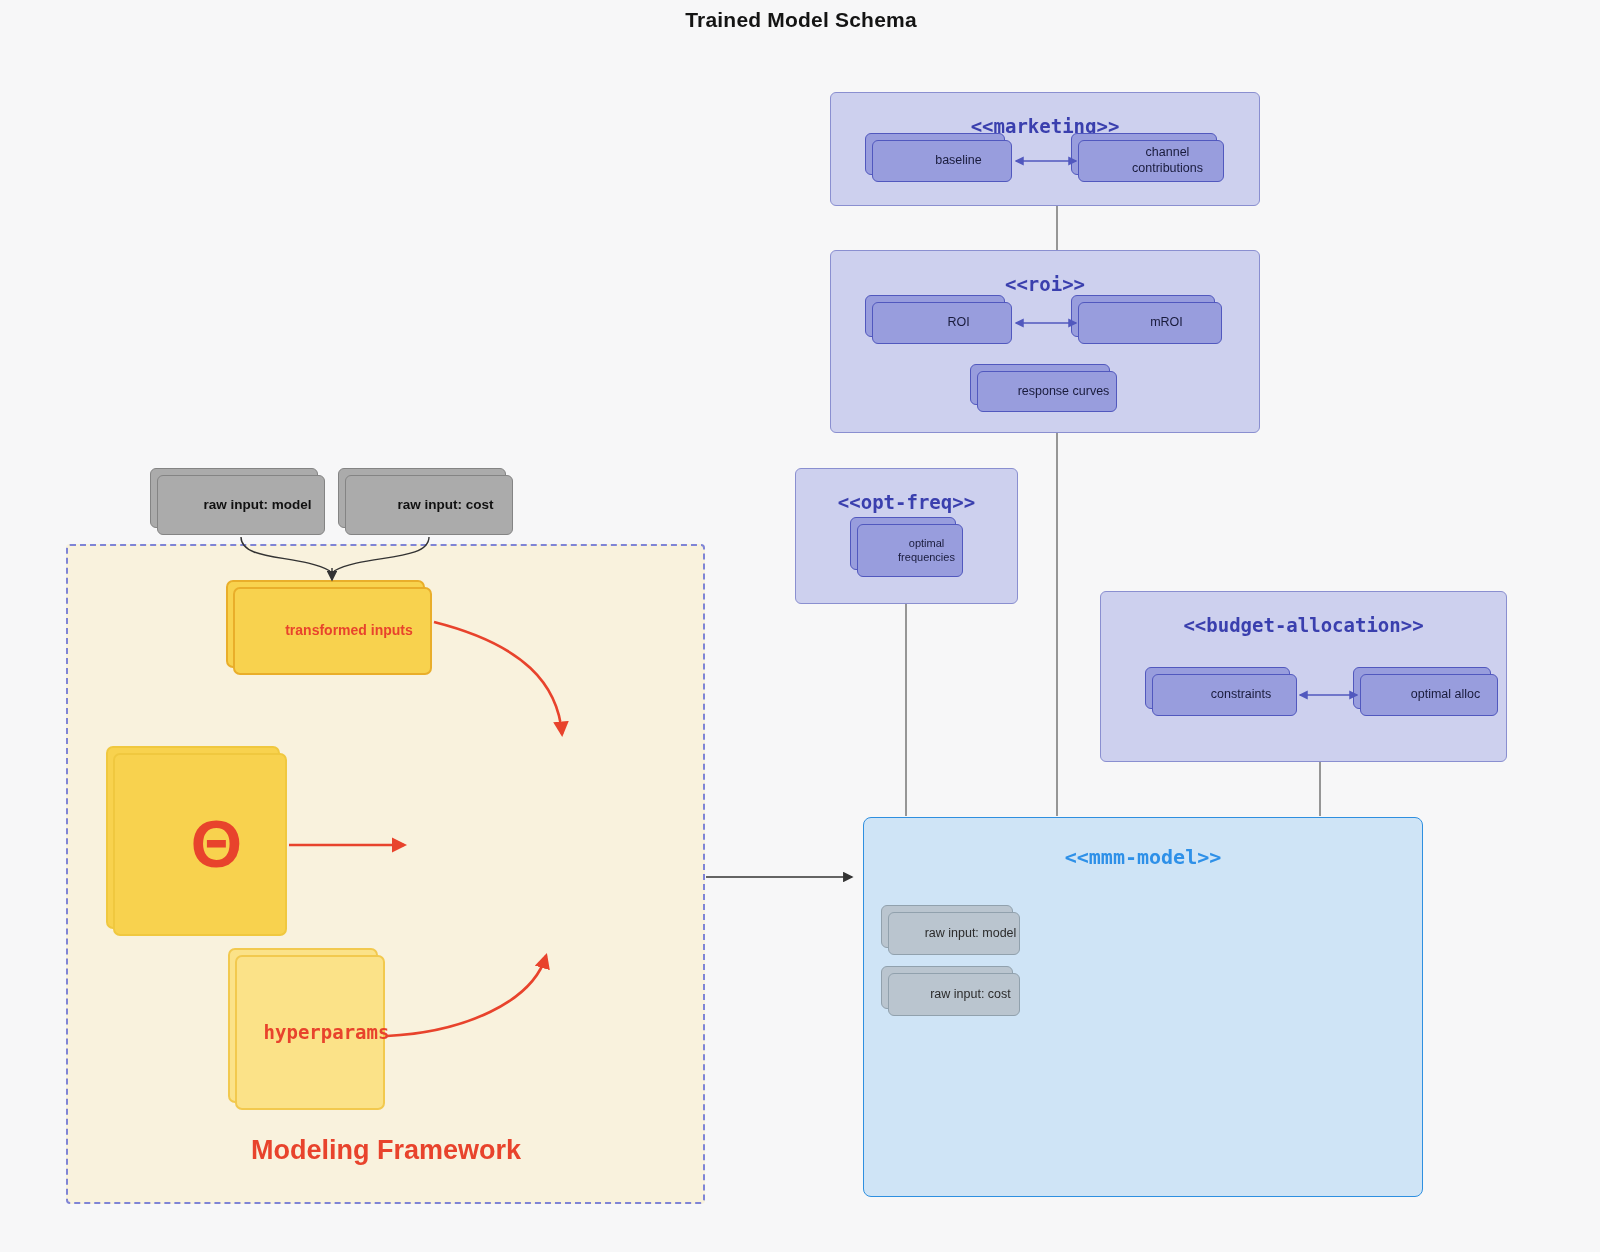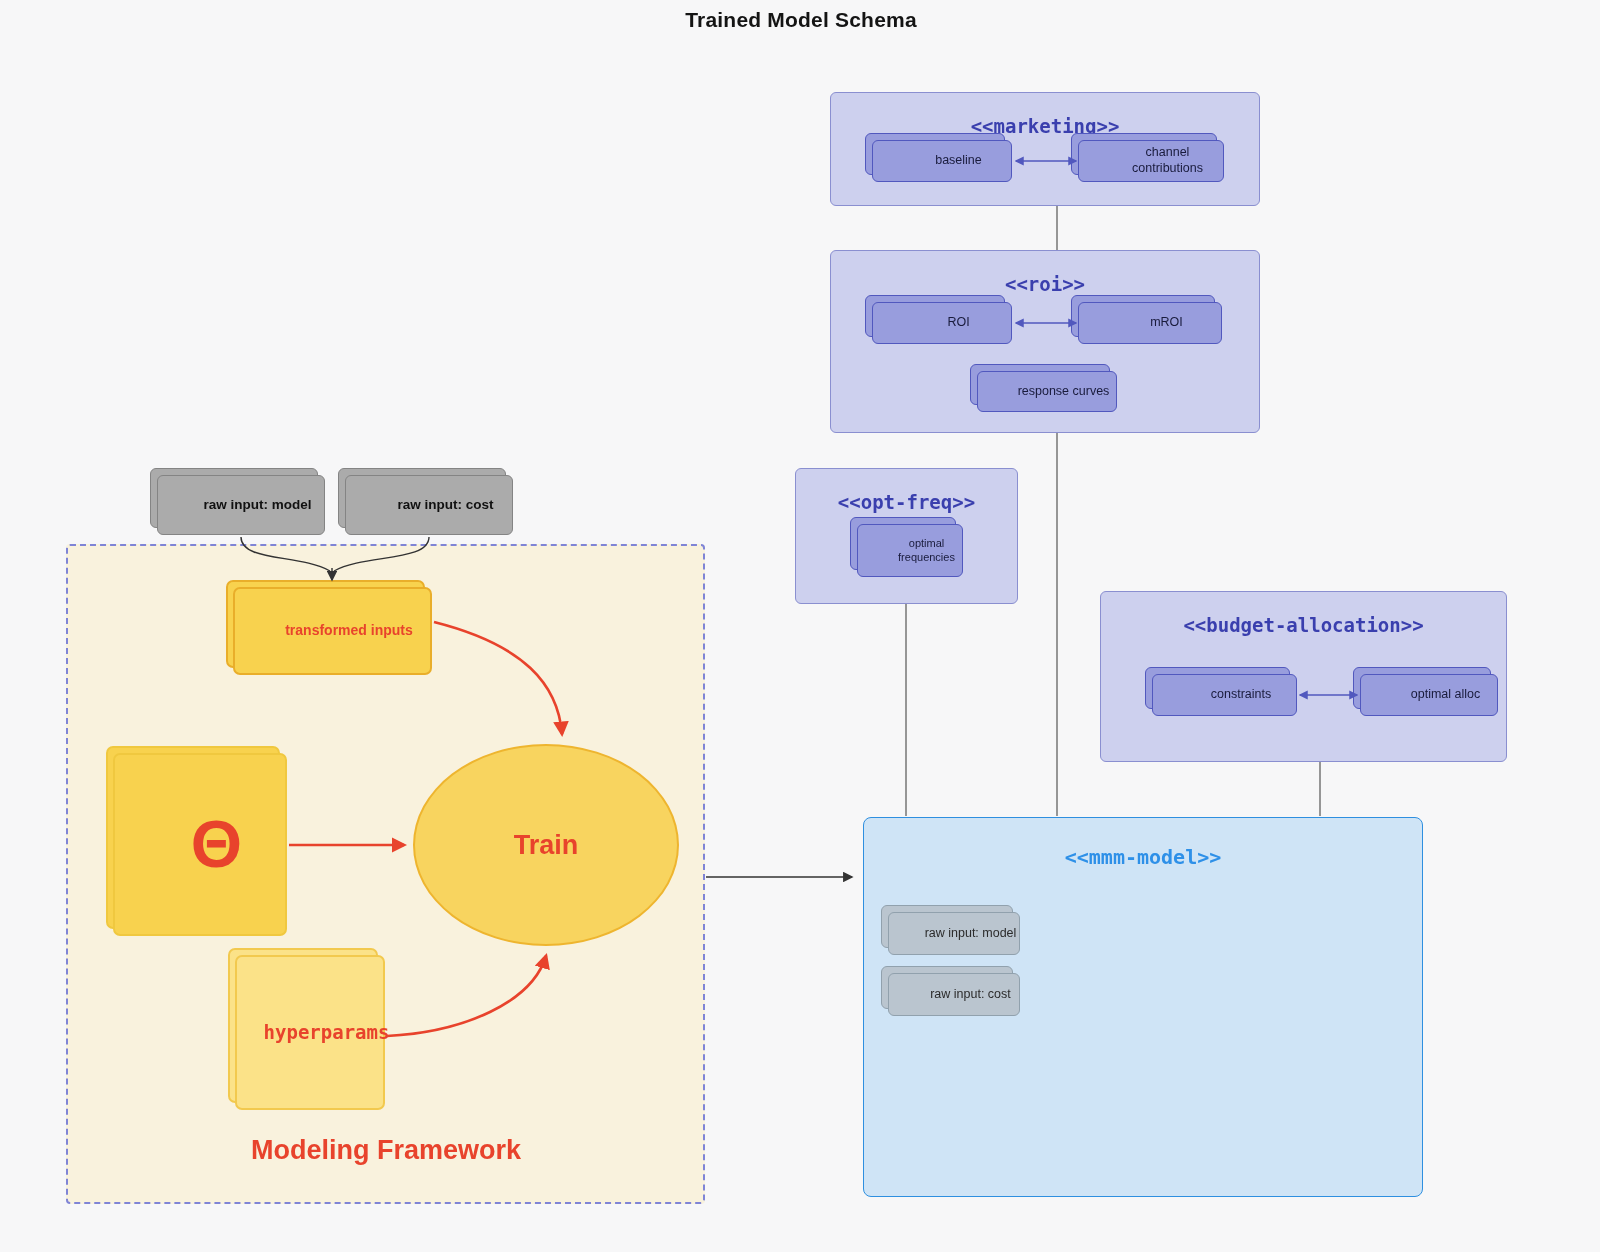--- a/index.html
+++ b/index.html
@@ -178,23 +178,20 @@
   </div>
 
   <div class="stack yellow" style="left:233px;top:587px;width:199px;height:88px">
     <div class="back"></div>
     <div class="front">transformed inputs</div>
   </div>
   <div class="stack yellowtheta" style="left:113px;top:753px;width:174px;height:183px">
     <div class="back"></div>
     <div class="front theta-glyph">Θ</div>
   </div>
-  <div class="train" style="left:413px;top:744px;width:266px;height:202px">
-    <span>Train</span>
-  </div>
   <div class="stack yellowlight" style="left:235px;top:955px;width:150px;height:155px">
     <div class="back"></div>
     <div class="front">hyperparams</div>
   </div>
 
   <svg class="overlay" width="1600" height="1252">
     <defs>
       <marker id="ah-black" viewBox="0 0 10 10" refX="8.5" refY="5" markerWidth="7.5" markerHeight="7.5" orient="auto-start-reverse">
         <path d="M0,0 L10,5 L0,10 z" fill="#333"></path>
       </marker>

